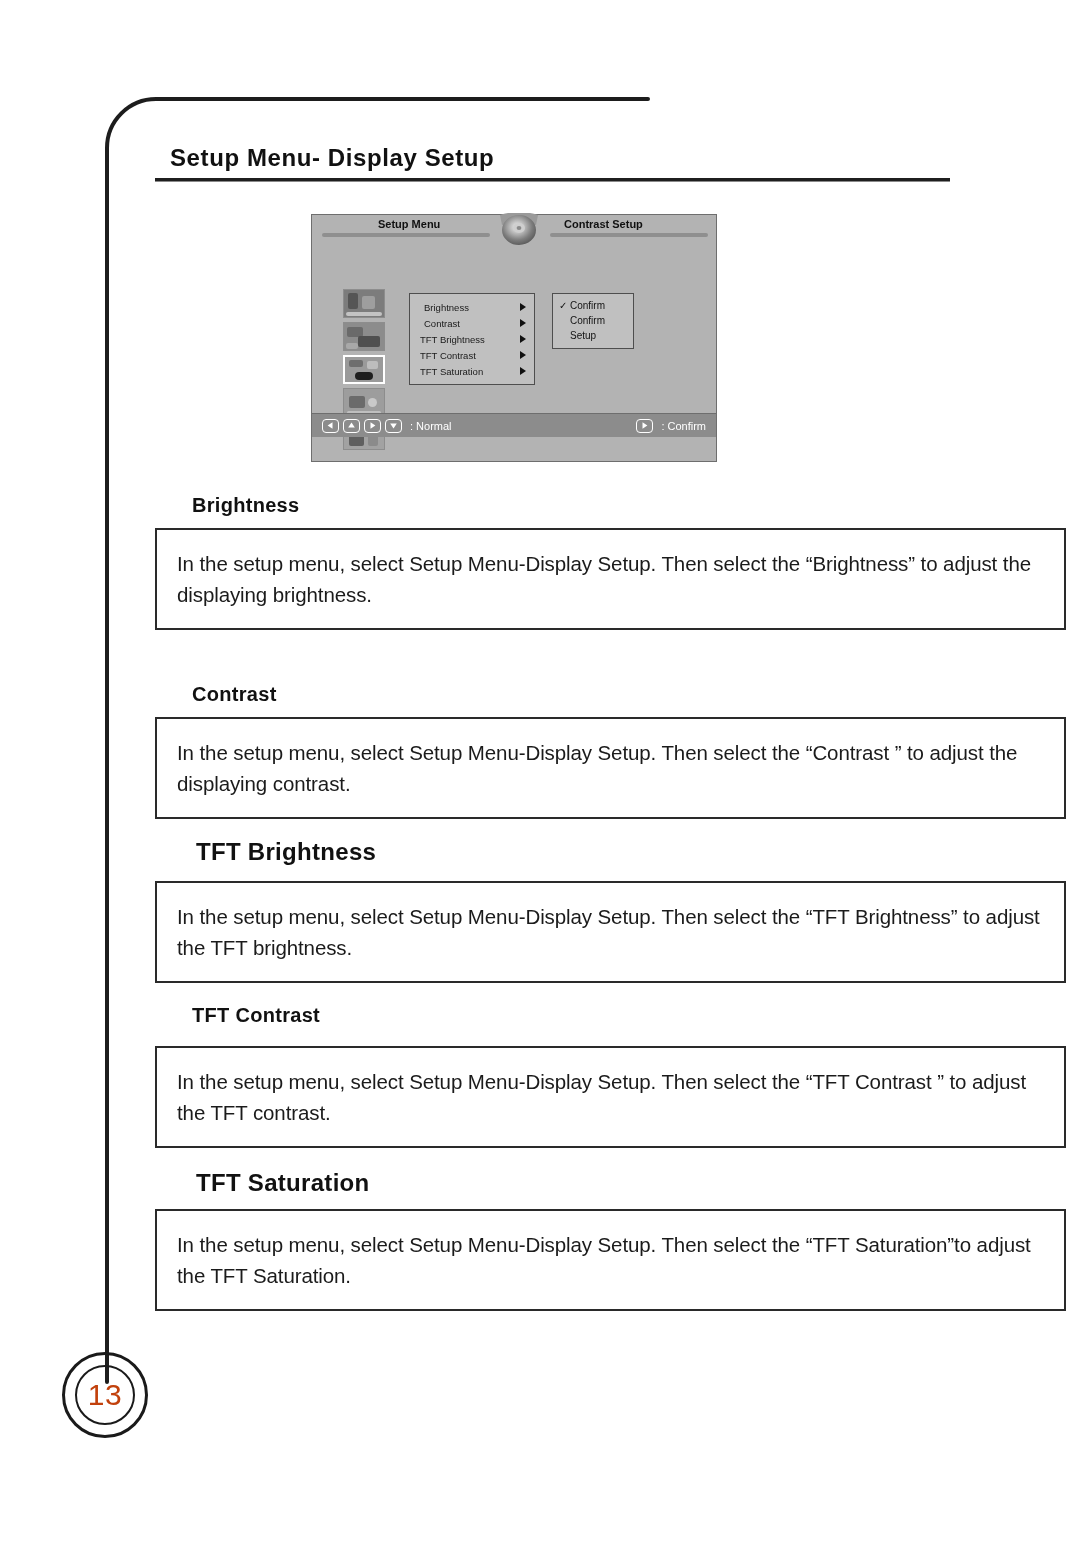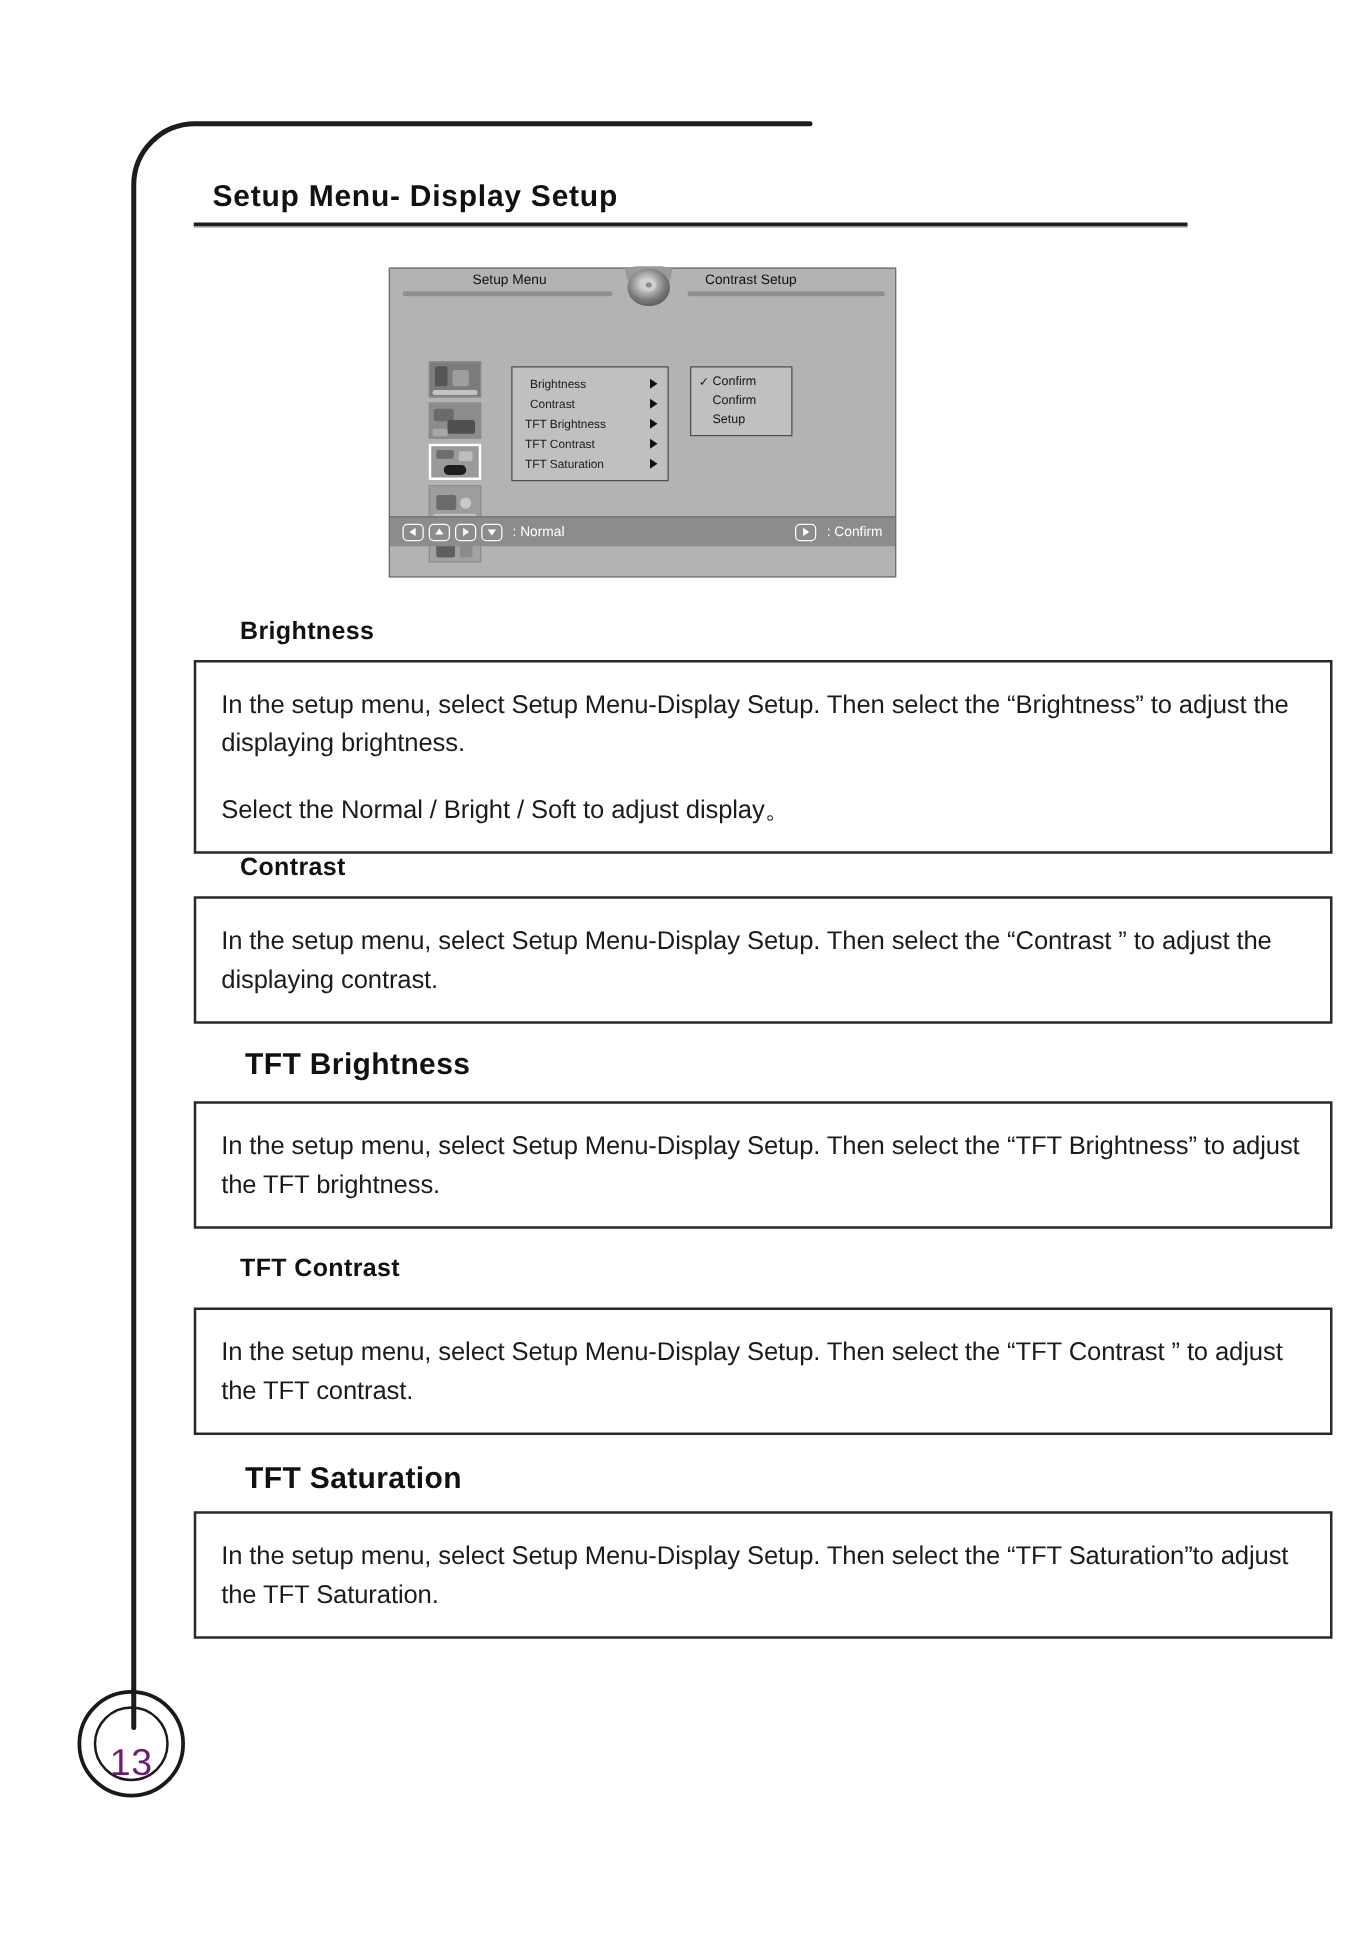--- a/index.html
+++ b/index.html
@@ -46,28 +46,28 @@
   .page-badge .inner {
     position: absolute;
     left: 13px; top: 13px;
     width: 60px; height: 60px;
     border: 2.5px solid #1a1a1a;
     border-radius: 50%;
     box-sizing: border-box;
   }
   .page-badge .num {
     position: absolute;
-    left: 0; top: 16px;
+    left: 0; top: 0;
     width: 86px; height: 86px;
     display: flex;
     align-items: center;
     justify-content: center;
     font-size: 30px;
     letter-spacing: 0.5px;
-    color: #701a75;
+    color: #c2410c;
   }
 
   
   .page-title {
     position: absolute;
     left: 170px;
     top: 144px;
     font-size: 24px;
     font-weight: bold;
     letter-spacing: 0.6px;
@@ -97,21 +97,21 @@
     font-family: "Liberation Sans", sans-serif;
   }
   .osd-header {
     position: relative;
     height: 26px;
   }
   .osd-header .h-title {
     position: absolute;
     top: 3px;
     font-size: 11px;
-    font-weight: normal;
+    font-weight: bold;
     color: #111;
     white-space: nowrap;
   }
   .osd-header .h-left { left: 66px; }
   .osd-header .h-right { left: 252px; }
   .osd-header .h-bar {
     position: absolute;
     top: 18px;
     height: 4px;
     background: #8f8f8f;
@@ -411,21 +411,20 @@
       </div>
       <div class="foot-label">: Confirm</div>
     </div>
 
   </div>
 </div>
 
 <div class="section-heading heading-sm" style="top:494px;">Brightness</div>
 <div class="text-box" style="top:528px;">
   <p>In the setup menu, select Setup Menu-Display Setup. Then select the “Brightness” to adjust the displaying brightness.</p>
-  <p>Select the Normal / Bright / Soft to adjust display。</p>
 </div>
 
 <div class="section-heading heading-sm" style="top:683px;">Contrast</div>
 <div class="text-box" style="top:717px;">
   <p>In the setup menu, select Setup Menu-Display Setup. Then select the  “Contrast ” to adjust the displaying contrast.</p>
 </div>
 
 <div class="section-heading heading-lg" style="top:838px;">TFT Brightness</div>
 <div class="text-box" style="top:881px;">
   <p>In the setup menu, select Setup Menu-Display Setup. Then select the “TFT Brightness” to adjust the TFT brightness.</p>

